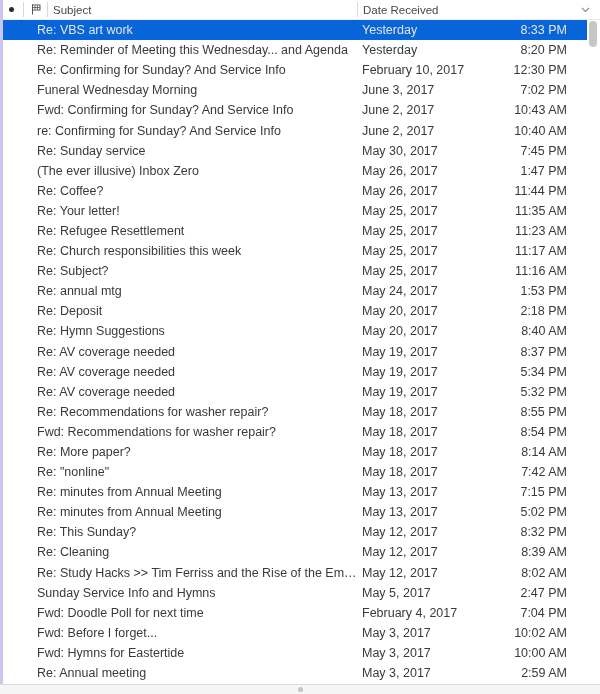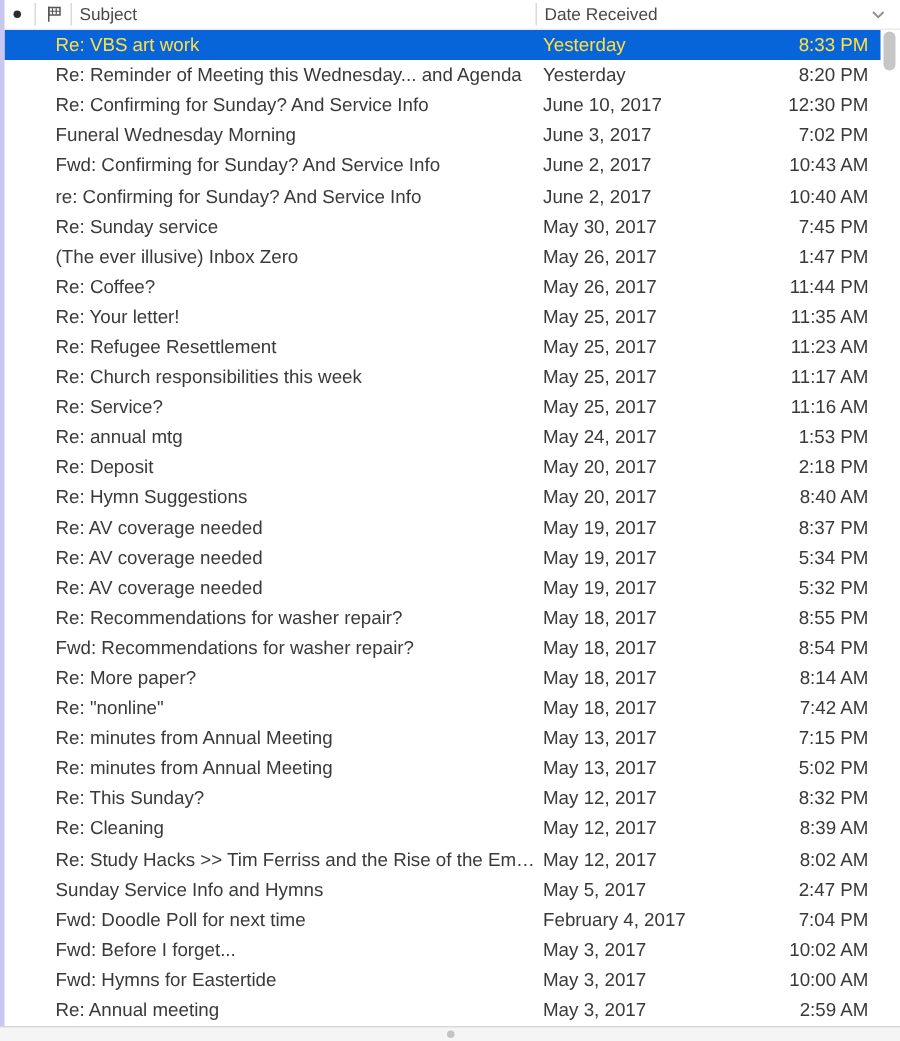--- a/index.html
+++ b/index.html
@@ -41,25 +41,25 @@
   
   .list{position:absolute;top:20px;left:0;right:0;bottom:10px;overflow:hidden;}
   .row{
     display:flex;align-items:center;
     height:20.1px;
     margin-left:3px;margin-right:13px;
     font-size:12.5px;color:var(--row_text);
     cursor:default;
     box-sizing:border-box;
   }
-  .row.selected{background:var(--selection_blue);color:#fde047;}
+  .row.selected{background:var(--selection_blue);color:#e5e5e5;}
   .cell{white-space:nowrap;box-sizing:border-box;}
   .cell.subject{flex:0 0 354px;padding-left:34px;overflow:hidden;text-overflow:ellipsis;}
   .cell.date{flex:0 0 115px;padding-left:5px;}
-  .cell.time{flex:1;text-align:right;padding-right:8px;}
+  .cell.time{flex:1;text-align:right;padding-right:20px;}
   
   .left-accent{position:absolute;left:0;top:0;width:3px;bottom:10px;background:var(--left_accent);z-index:6;}
   
   .v-scroll-thumb{
     position:absolute;top:21px;right:3px;width:8px;height:26px;
     background:var(--scrollbar_thumb);border-radius:4px;z-index:7;
   }
   
   .bottom-bar{
     position:absolute;left:0;right:0;bottom:0;height:10px;
@@ -111,21 +111,21 @@
       <span class="cell date">Yesterday</span>
       <span class="cell time">8:33 PM</span>
     </div>
       <div class="row">
       <span class="cell subject">Re: Reminder of Meeting this Wednesday... and Agenda</span>
       <span class="cell date">Yesterday</span>
       <span class="cell time">8:20 PM</span>
     </div>
       <div class="row">
       <span class="cell subject">Re: Confirming for Sunday? And Service Info</span>
-      <span class="cell date">June 10, 2017</span>
+      <span class="cell date">February 10, 2017</span>
       <span class="cell time">12:30 PM</span>
     </div>
       <div class="row">
       <span class="cell subject">Funeral Wednesday Morning</span>
       <span class="cell date">June 3, 2017</span>
       <span class="cell time">7:02 PM</span>
     </div>
       <div class="row">
       <span class="cell subject">Fwd: Confirming for Sunday? And Service Info</span>
       <span class="cell date">June 2, 2017</span>
@@ -160,21 +160,21 @@
       <span class="cell subject">Re: Refugee Resettlement</span>
       <span class="cell date">May 25, 2017</span>
       <span class="cell time">11:23 AM</span>
     </div>
       <div class="row">
       <span class="cell subject">Re: Church responsibilities this week</span>
       <span class="cell date">May 25, 2017</span>
       <span class="cell time">11:17 AM</span>
     </div>
       <div class="row">
-      <span class="cell subject">Re: Service?</span>
+      <span class="cell subject">Re: Subject?</span>
       <span class="cell date">May 25, 2017</span>
       <span class="cell time">11:16 AM</span>
     </div>
       <div class="row">
       <span class="cell subject">Re: annual mtg</span>
       <span class="cell date">May 24, 2017</span>
       <span class="cell time">1:53 PM</span>
     </div>
       <div class="row">
       <span class="cell subject">Re: Deposit</span>

